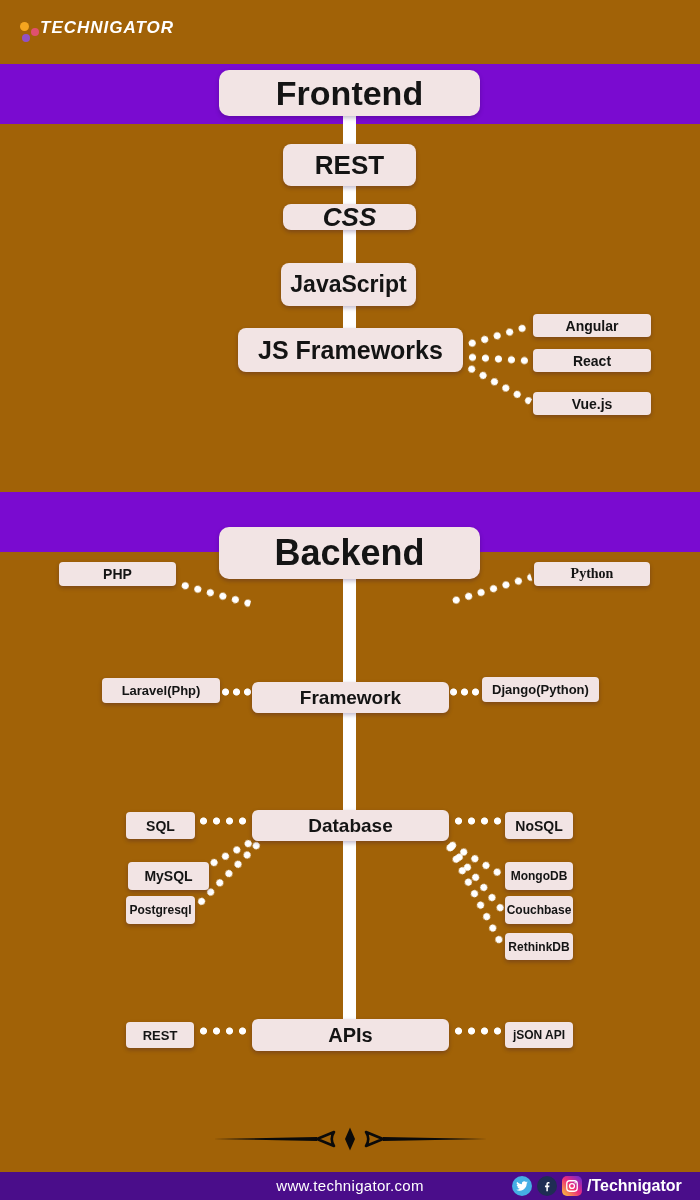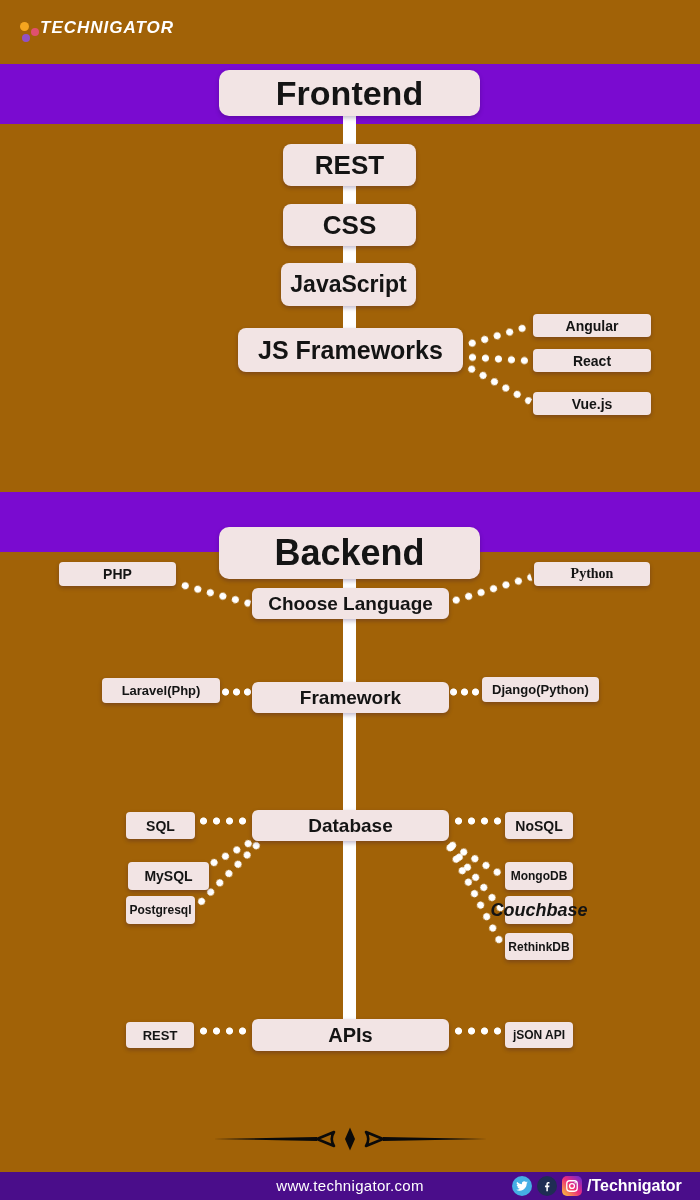--- a/index.html
+++ b/index.html
@@ -64,21 +64,21 @@
 
   <div class="band" style="top:64px;"></div>
   <div class="vline" style="left:343px;top:112px;height:242px;"></div>
 
   <div class="dots" style="left:466px;top:341px;width:67px;transform:rotate(-16.5deg);"></div>
   <div class="dots" style="left:466px;top:353px;width:66px;transform:rotate(3.5deg);"></div>
   <div class="dots" style="left:466px;top:362px;width:74px;transform:rotate(29deg);"></div>
 
   <div class="card tbox" style="left:219px;top:70px;width:261px;height:46px;">Frontend</div>
   <div class="card stepbox" style="left:283px;top:144px;width:133px;height:42px;">REST</div>
-  <div class="card stepbox" style="left:283px;top:204px;width:133px;height:42px;">CSS</div>
+  <div class="card stepbox" style="left:283px;top:204px;width:133px;height:26px;font-style:italic;">CSS</div>
   <div class="card stepbox" style="left:281px;top:263px;width:135px;height:43px;font-size:23px;">JavaScript</div>
   <div class="card stepbox" style="left:238px;top:328px;width:225px;height:44px;font-size:25px;">JS Frameworks</div>
 
   <div class="card sidebox" style="left:533px;top:314px;width:118px;height:23px;font-size:14px;">Angular</div>
   <div class="card sidebox" style="left:533px;top:349px;width:118px;height:23px;font-size:14px;">React</div>
   <div class="card sidebox" style="left:533px;top:392px;width:118px;height:23px;font-size:14px;">Vue.js</div>
 
   <div class="band" style="top:492px;"></div>
   <div class="vline" style="left:343px;top:542px;height:492px;"></div>
 
@@ -94,35 +94,34 @@
   <div class="dots" style="left:452px;top:817px;width:52px;"></div>
   <div class="dots" style="left:447px;top:838px;width:66px;transform:rotate(31deg);"></div>
   <div class="dots" style="left:447px;top:838px;width:89px;transform:rotate(51deg);"></div>
   <div class="dots" style="left:447px;top:838px;width:119px;transform:rotate(62deg);"></div>
 
   <div class="dots" style="left:197px;top:1027px;width:52px;"></div>
   <div class="dots" style="left:452px;top:1027px;width:52px;"></div>
 
   <div class="card tbox" style="left:219px;top:496px;width:261px;height:52px;font-size:36px;margin-top:31px;">Backend</div>
 
-  <div class="card midbox" style="left:252px;top:588px;width:197px;height:31px;">Choose Language</div>
   <div class="card sidebox" style="left:59px;top:562px;width:117px;height:24px;font-size:14px;">PHP</div>
   <div class="card sidebox" style="left:534px;top:562px;width:116px;height:24px;font-size:14px;font-family:Liberation Serif, serif;">Python</div>
 
   <div class="card midbox" style="left:252px;top:682px;width:197px;height:31px;">Framework</div>
   <div class="card sidebox" style="left:102px;top:678px;width:118px;height:25px;">Laravel(Php)</div>
   <div class="card sidebox" style="left:482px;top:677px;width:117px;height:25px;">Django(Python)</div>
 
   <div class="card midbox" style="left:252px;top:810px;width:197px;height:31px;">Database</div>
   <div class="card sidebox" style="left:126px;top:812px;width:69px;height:27px;font-size:14px;">SQL</div>
   <div class="card sidebox" style="left:128px;top:862px;width:81px;height:28px;font-size:14px;">MySQL</div>
   <div class="card sidebox" style="left:126px;top:896px;width:69px;height:28px;font-size:12px;">Postgresql</div>
   <div class="card sidebox" style="left:505px;top:812px;width:68px;height:27px;font-size:14px;">NoSQL</div>
   <div class="card sidebox" style="left:505px;top:862px;width:68px;height:28px;font-size:12px;">MongoDB</div>
-  <div class="card sidebox" style="left:505px;top:896px;width:68px;height:28px;font-size:18px;font-style:italic;">Couchbase</div>
+  <div class="card sidebox" style="left:505px;top:896px;width:68px;height:28px;font-size:12px;">Couchbase</div>
   <div class="card sidebox" style="left:505px;top:933px;width:68px;height:27px;font-size:12px;">RethinkDB</div>
 
   <div class="card midbox" style="left:252px;top:1019px;width:197px;height:32px;font-size:20px;">APIs</div>
   <div class="card sidebox" style="left:126px;top:1022px;width:68px;height:26px;">REST</div>
   <div class="card sidebox" style="left:505px;top:1022px;width:68px;height:26px;font-size:12px;">jSON API</div>
 
   <svg class="divider" width="274" height="26" viewBox="0 0 274 26">
     <polygon points="0,13 104,10.9 104,15.1" fill="#0A0A0A"></polygon>
     <polygon points="274,13 170,10.9 170,15.1" fill="#0A0A0A"></polygon>
     <path d="M104,13 L121,6 Q116.5,13 121,20 Z" fill="none" stroke="#0A0A0A" stroke-width="2.6" stroke-linejoin="round"></path>

